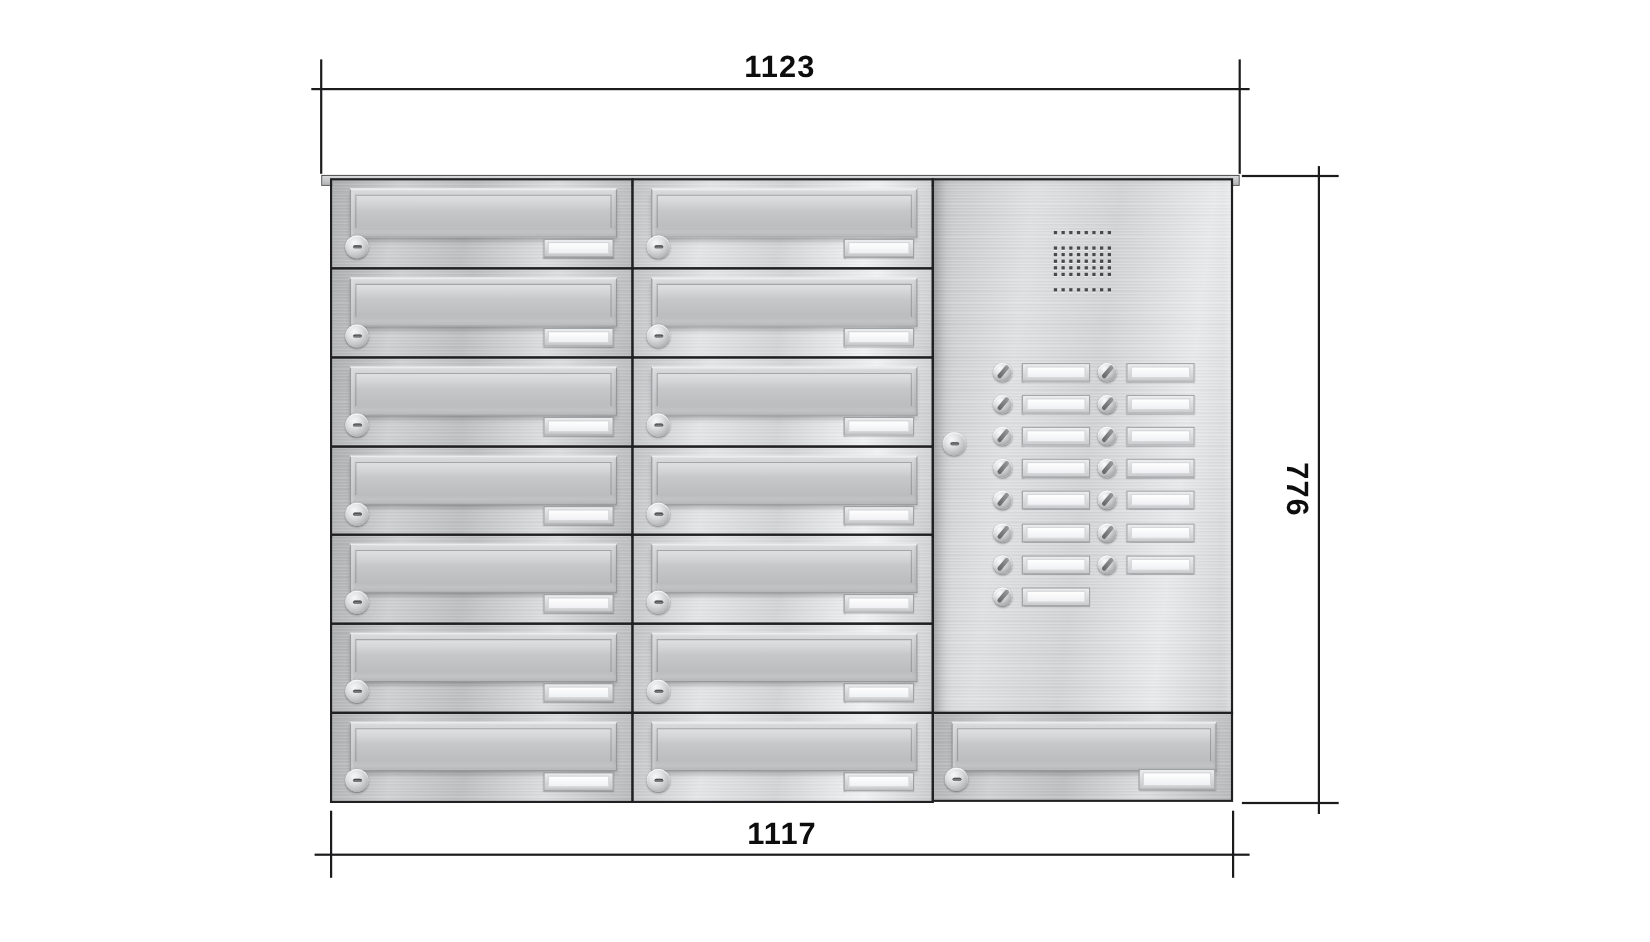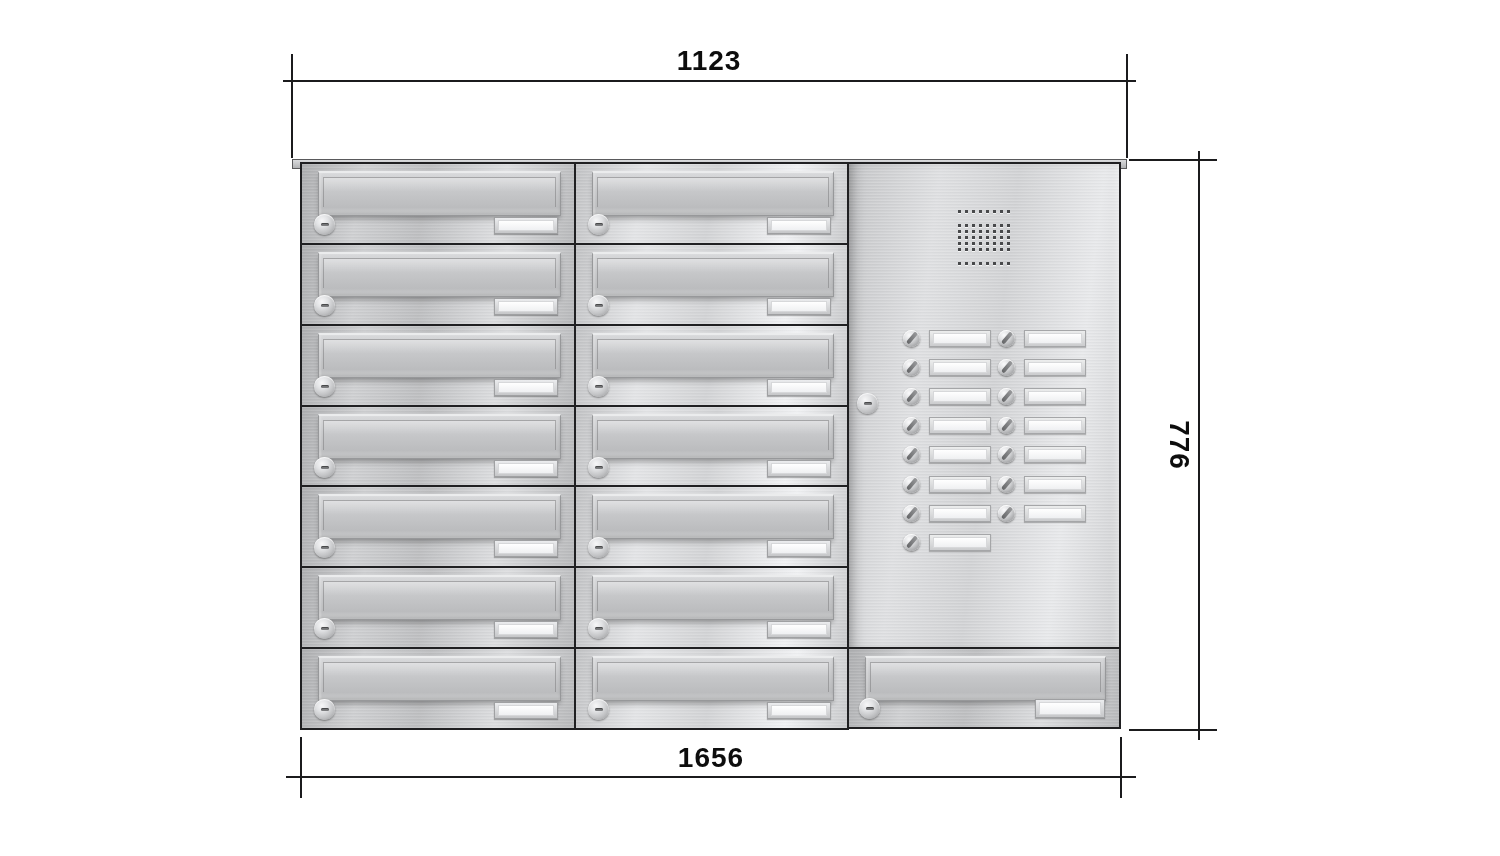--- a/index.html
+++ b/index.html
@@ -74,21 +74,21 @@
 <div class="canvas">
 
   <div class="dim" style="left:291px;top:54px;width:2px;height:104px;"></div>
   <div class="dim" style="left:1126px;top:54px;width:2px;height:104px;"></div>
   <div class="dim" style="left:283px;top:80px;width:853px;height:2px;"></div>
   <div class="dim-label" style="left:609px;top:46px;width:200px;">1123</div>
 
   <div class="dim" style="left:300px;top:737px;width:2px;height:61px;"></div>
   <div class="dim" style="left:1120px;top:737px;width:2px;height:61px;"></div>
   <div class="dim" style="left:286px;top:776px;width:850px;height:2px;"></div>
-  <div class="dim-label" style="left:611px;top:743px;width:200px;">1656</div>
+  <div class="dim-label" style="left:611px;top:743px;width:200px;">1117</div>
 
   <div class="dim" style="left:1129px;top:159px;width:88px;height:2px;"></div>
   <div class="dim" style="left:1129px;top:729px;width:88px;height:2px;"></div>
   <div class="dim" style="left:1198px;top:151px;width:2px;height:589px;"></div>
   <div class="dim-label rot90" style="left:1130px;top:431px;width:100px;height:28px;">776</div>
 
   <div id="unit" style="position:absolute;inset:0;">
     <div class="roof"></div>
 
   <div class="mailbox" style="left: 300px; top: 162px; width: 276px; height: 83px;">

